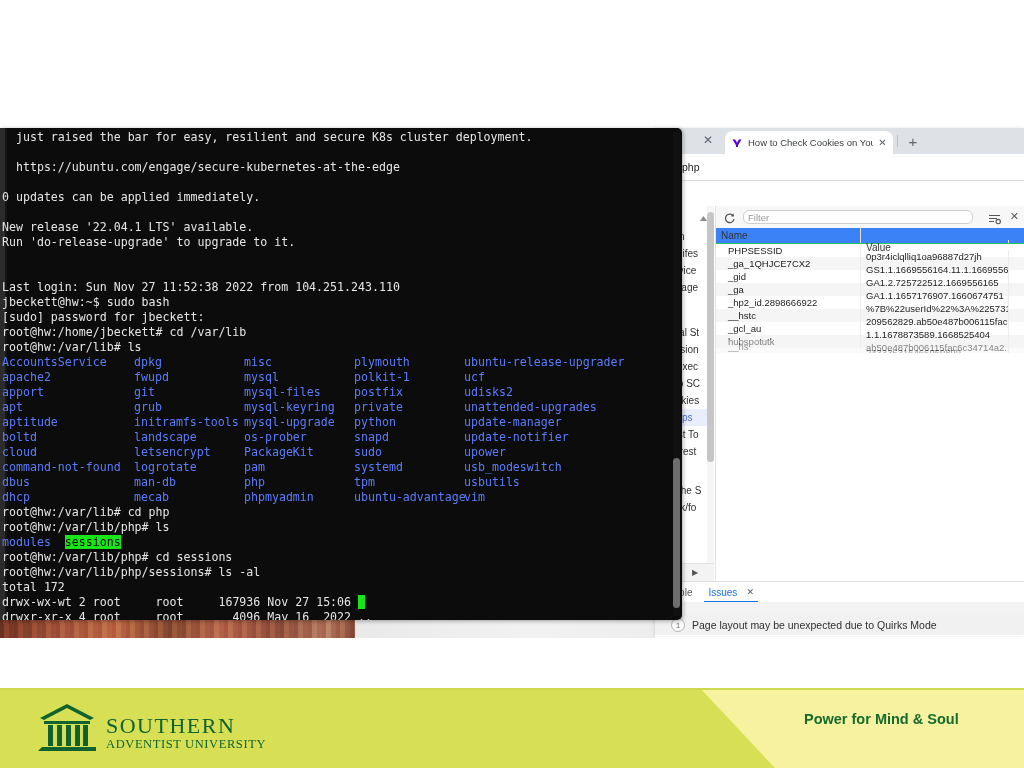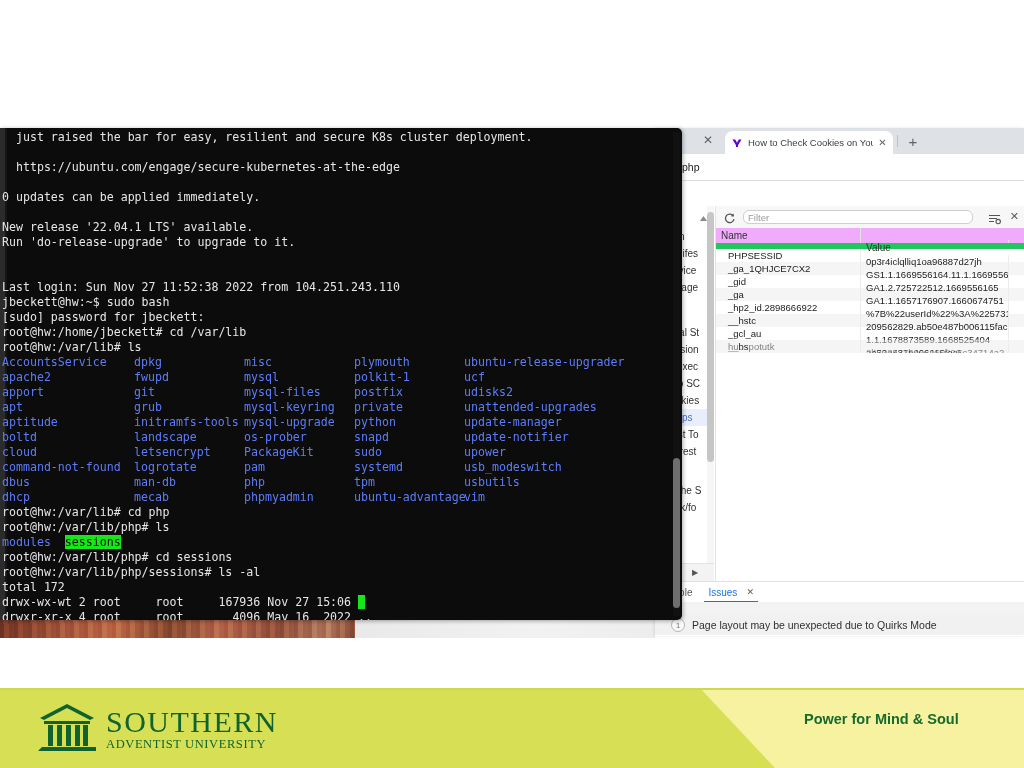--- a/index.html
+++ b/index.html
@@ -112,21 +112,21 @@
   .dt-refresh{margin-left:7px;width:13px;height:13px;}
   .dt-filter-input{
     margin-left:7px;width:230px;height:14px;background:#fff;border:1px solid #cfcfcf;
     border-radius:6px;font-size:9.5px;color:#9b9b9b;padding:1px 4px;box-sizing:border-box;
     line-height:12px;
   }
   .dt-filter-ico{position:absolute;right:24px;top:5px;width:13px;height:12px;}
   .dt-filter-clear{position:absolute;right:6px;top:4px;font-size:11px;color:#5a5a5a;line-height:12px;}
 
   .ck-table{position:absolute;left:0;top:22px;width:309px;height:125px;overflow:hidden;}
-  .ck-head{display:flex;height:15px;background:#f0abfc;border-bottom:6px solid #22c55e;}
+  .ck-head{display:flex;height:15px;background:#3b82f6;border-bottom:1px solid #22c55e;}
   .ck-head div{
     font-size:10px;color:#333;line-height:15px;padding-left:5px;box-sizing:border-box;
     border-right:1px solid #e2e2e2;
   }
   .ck-col-name{width:145px;}
   .ck-col-value{width:148px;margin-top:12px;}
   .ck-col-extra{width:16px;}
   .ck-row{display:flex;height:13px;align-items:center;}
   .ck-row:nth-child(odd){background:#f5f5f5;}
   .ck-row div{
@@ -191,21 +191,21 @@
   .banner-light{position:absolute;inset:0;background:#f7f2a0;}
   .banner-green{
     position:absolute;left:0;top:0;width:790px;height:80px;background:#d7e055;
     clip-path:polygon(0 0,700px 0,775px 80px,0 80px);
   }
   .banner-topline{position:absolute;left:0;top:0;width:1024px;height:2px;background:#cfd94e;}
   .logo-wrap{position:absolute;left:36px;top:14px;display:flex;align-items:flex-end;gap:8px;}
   .logo-mark{width:62px;height:52px;}
   .logo-text{display:flex;flex-direction:column;line-height:1;padding-bottom:4px;}
   .logo-main{
-    font-family:"Liberation Serif",serif;font-size:30px;color:#10622f;letter-spacing:1.5px;
+    font-family:"Liberation Serif",serif;font-size:22px;color:#10622f;letter-spacing:1.5px;
   }
   .logo-sub{
     font-family:"Liberation Serif",serif;font-size:12.5px;color:#10622f;letter-spacing:.6px;margin-top:1px;
   }
   .tagline{
     position:absolute;left:804px;top:711px;font-size:14.5px;font-weight:bold;color:#176b2e;
     white-space:nowrap;
   }
 </style>
 </head>

